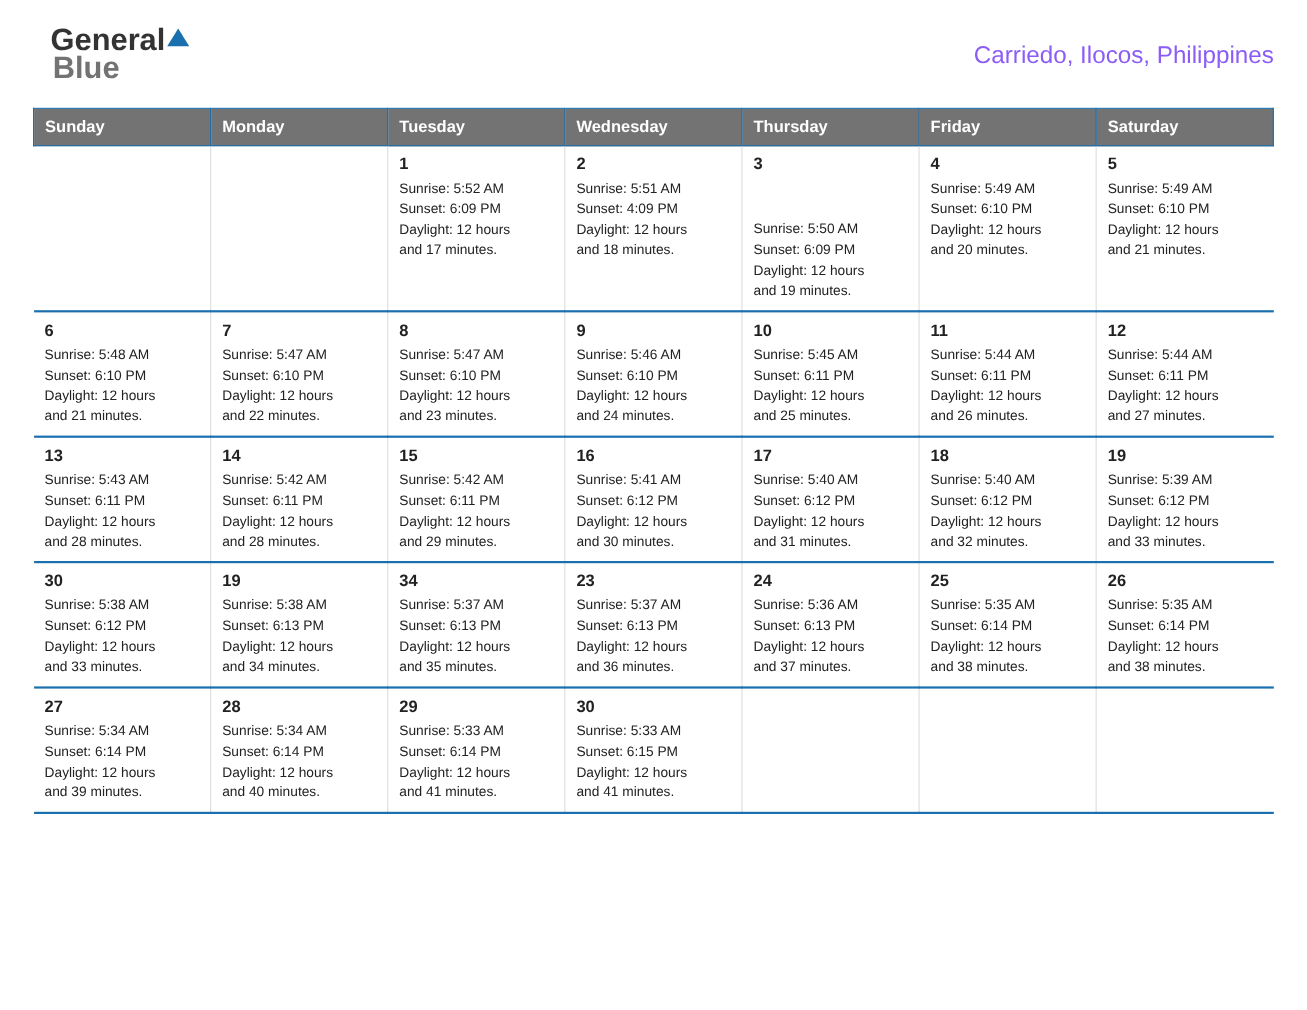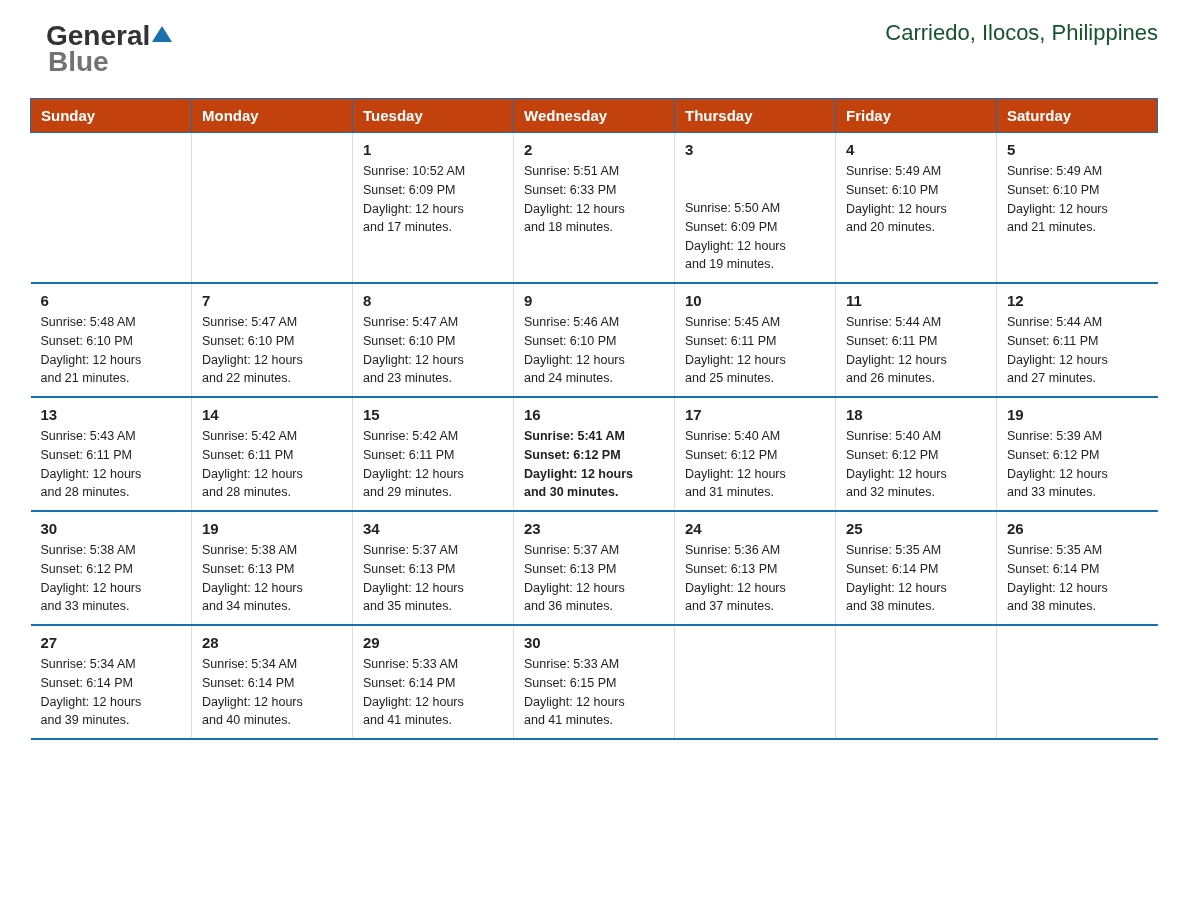--- a/index.html
+++ b/index.html
@@ -37,29 +37,30 @@
     }
     .title-block h1 {
       font-size: 52px;
       font-weight: 300;
       color: #222;
       line-height: 1.1;
     }
     .title-block h2 {
       font-size: 22px;
       font-weight: 400;
-      color: #14532d;
+      color: #8b5cf6;
+      margin-top: 17px;
     }
     table {
       width: 100%;
       border-collapse: collapse;
       table-layout: fixed;
     }
     thead tr {
-      background-color: #c2410c;
+      background-color: #737373;
     }
     thead th {
       color: #fff;
       font-size: 15px;
       font-weight: 600;
       padding: 8px 10px;
       text-align: left;
       border: 1px solid #1a6faf;
     }
     tbody tr {
@@ -123,29 +124,29 @@
       <th>Friday</th>
       <th>Saturday</th>
     </tr>
   </thead>
   <tbody id="calendar-body">
   <tr>
         <td class="empty-cell"></td>
         <td class="empty-cell"></td>
         <td>
           <span class="day-number">1</span>
-          <div class="day-info" style="white-space: pre-line;">Sunrise: 10:52 AM
+          <div class="day-info" style="white-space: pre-line;">Sunrise: 5:52 AM
 Sunset: 6:09 PM
 Daylight: 12 hours
 and 17 minutes.</div>
         </td>
         <td>
           <span class="day-number">2</span>
           <div class="day-info" style="white-space: pre-line;">Sunrise: 5:51 AM
-Sunset: 6:33 PM
+Sunset: 4:09 PM
 Daylight: 12 hours
 and 18 minutes.</div>
         </td>
         <td>
           <span class="day-number">3</span>
           <div class="day-info" style="white-space: pre-line; margin-top: 41px;">Sunrise: 5:50 AM
 Sunset: 6:09 PM
 Daylight: 12 hours
 and 19 minutes.</div>
         </td>
@@ -232,21 +233,21 @@
         </td>
         <td>
           <span class="day-number">15</span>
           <div class="day-info" style="white-space: pre-line;">Sunrise: 5:42 AM
 Sunset: 6:11 PM
 Daylight: 12 hours
 and 29 minutes.</div>
         </td>
         <td>
           <span class="day-number">16</span>
-          <div class="day-info" style="white-space: pre-line; font-weight: bold;">Sunrise: 5:41 AM
+          <div class="day-info" style="white-space: pre-line;">Sunrise: 5:41 AM
 Sunset: 6:12 PM
 Daylight: 12 hours
 and 30 minutes.</div>
         </td>
         <td>
           <span class="day-number">17</span>
           <div class="day-info" style="white-space: pre-line;">Sunrise: 5:40 AM
 Sunset: 6:12 PM
 Daylight: 12 hours
 and 31 minutes.</div>

